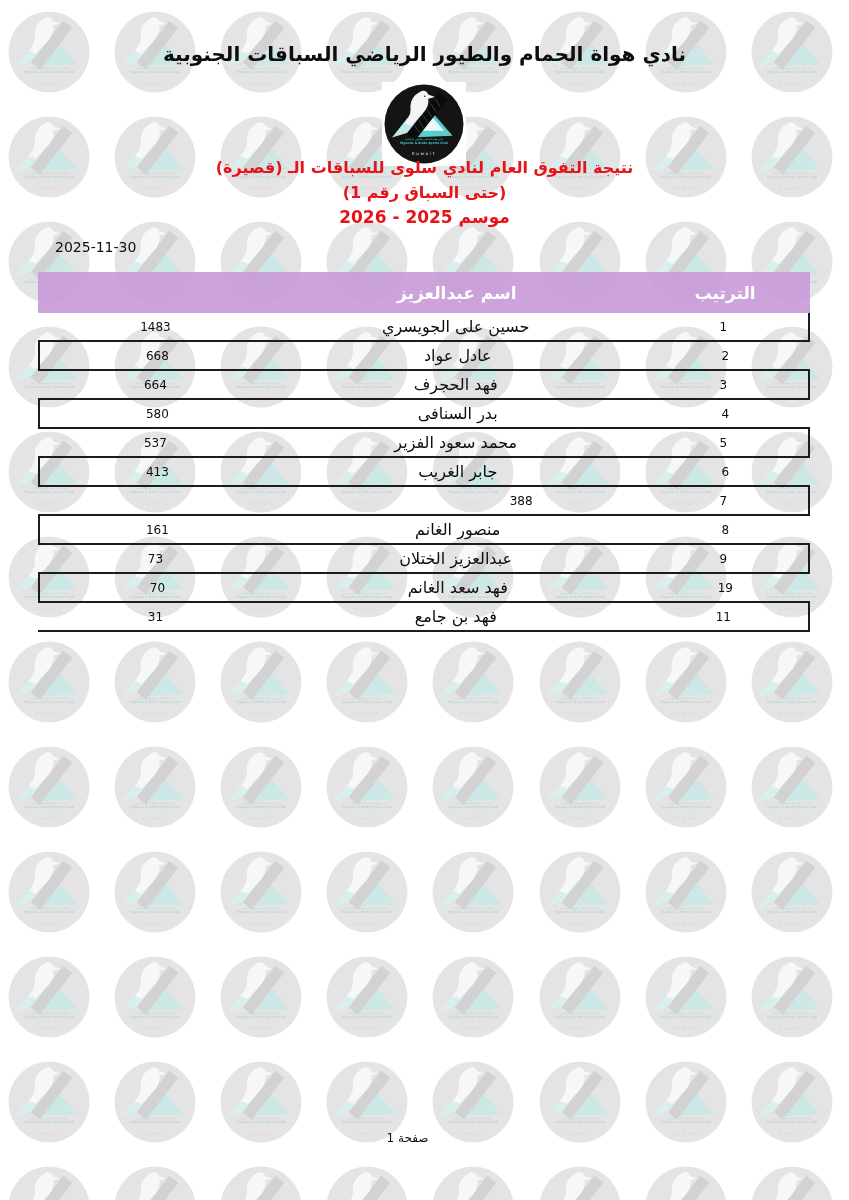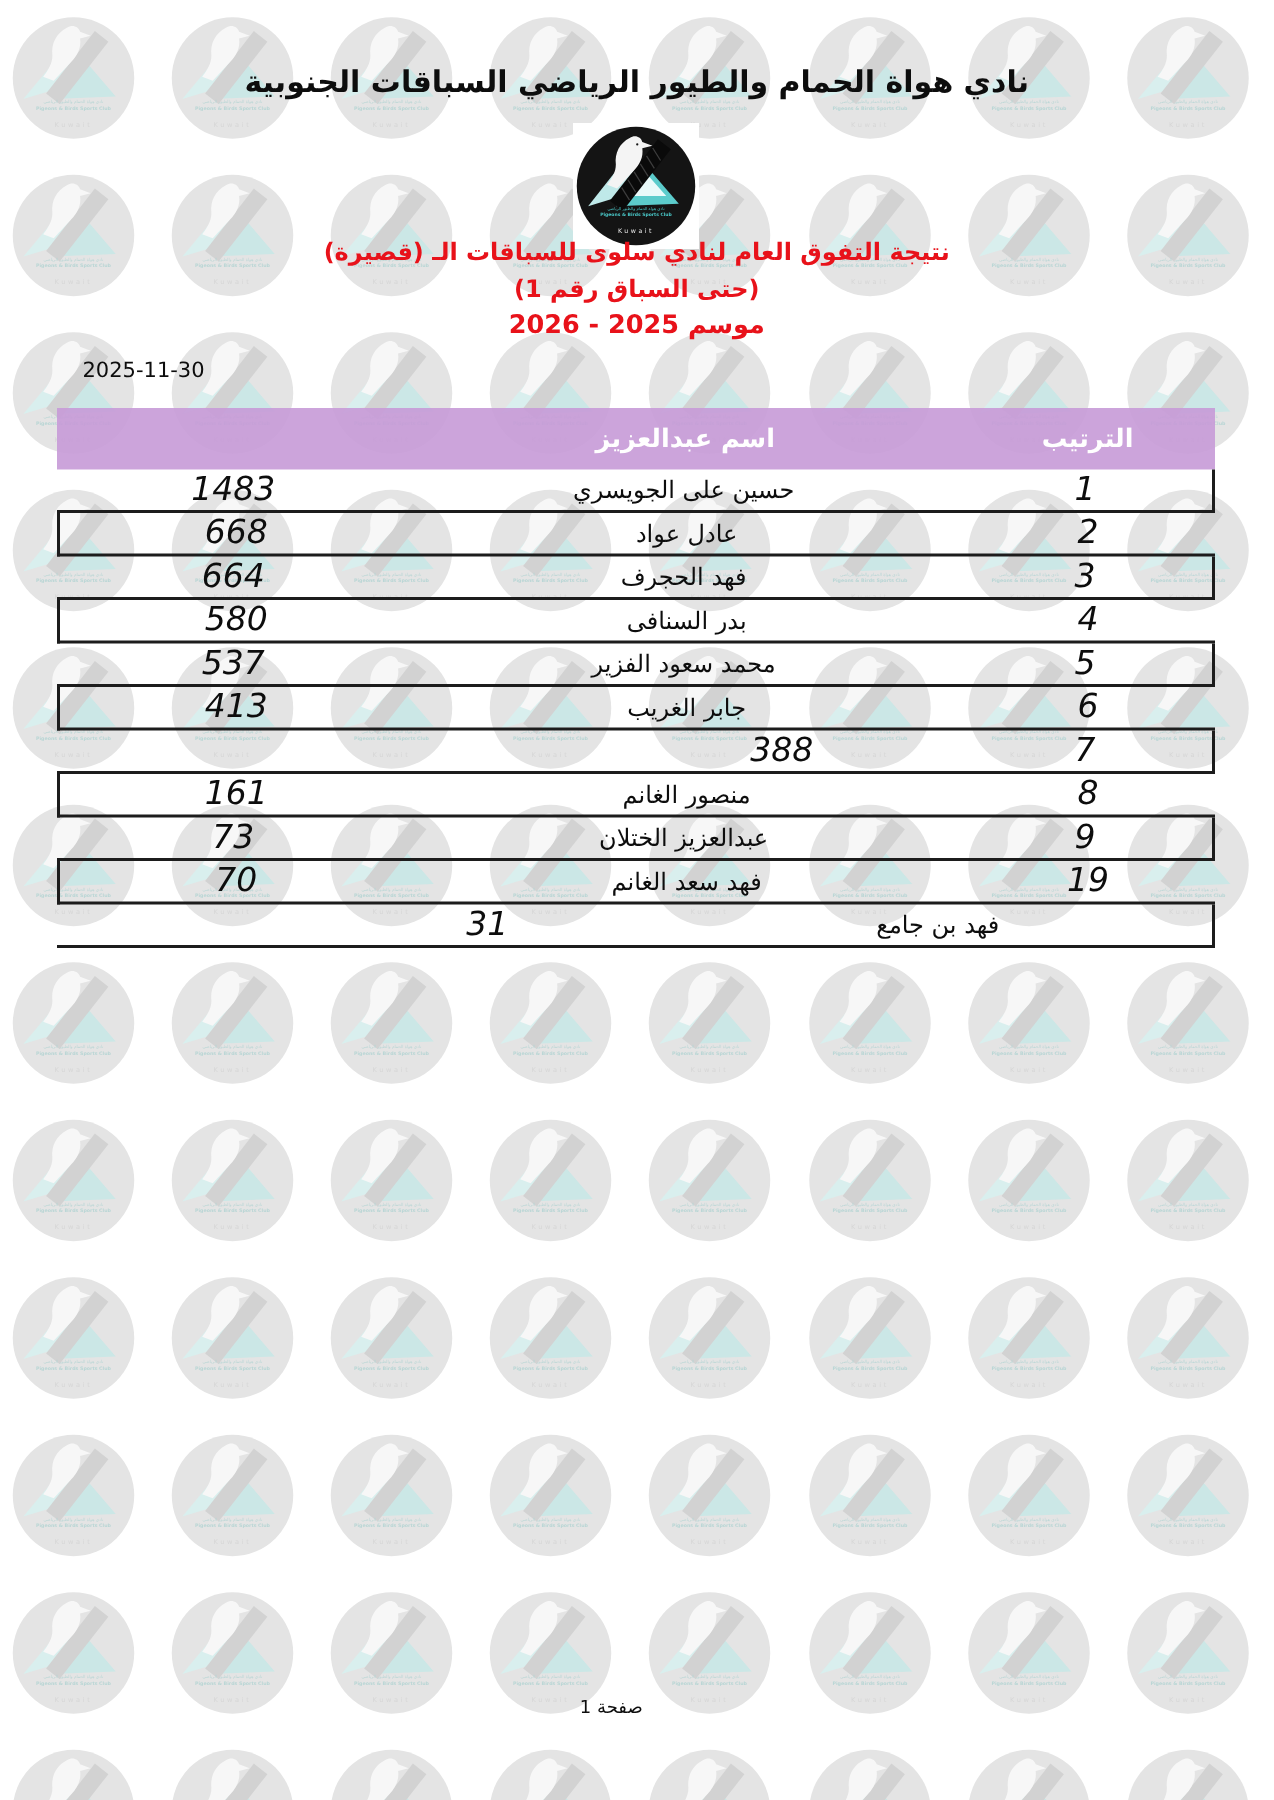--- a/index.html
+++ b/index.html
@@ -35,21 +35,21 @@
   }
   .cell{display:flex;align-items:center;justify-content:center;overflow:hidden;}
   .c-rank{width:22%;}
   .c-name{width:47.5%;}
   .c-points{width:30.5%;}
   .row{
     display:flex;height:29px;box-sizing:border-box;
     font-size:16px;color:#0d0d0d;
     border-bottom:2px solid var(--border,#1c1c1c);
   }
-  .row .c-points,.row .c-rank{font-size:22px;font-style:italic;}
+  .row .c-points,.row .c-rank{font-size:12px;}
   .row.odd{border-right:2px solid var(--border,#1c1c1c);}
   .row.even{border-left:2px solid var(--border,#1c1c1c);}
   .doc-footer{
     position:absolute;top:1131px;left:-17px;width:849px;
     text-align:center;font-size:12px;color:#0d0d0d;
   }
 </style>
 </head>
 <body>
 
@@ -1288,20 +1288,21 @@
     <div class="cell c-rank">9</div>
     <div class="cell c-name">عبدالعزيز الختلان</div>
     <div class="cell c-points">73</div>
   </div>
           <div class="row even">
     <div class="cell c-rank">19</div>
     <div class="cell c-name">فهد سعد الغانم</div>
     <div class="cell c-points">70</div>
   </div>
           <div class="row odd">
+    <div class="cell c-rank">11</div>
     <div class="cell c-name">فهد بن جامع</div>
     <div class="cell c-points">31</div>
   </div>
         </div>
     </div>
 
     <div class="doc-footer" dir="rtl">صفحة 1</div>
   </div>
 </div>
 

